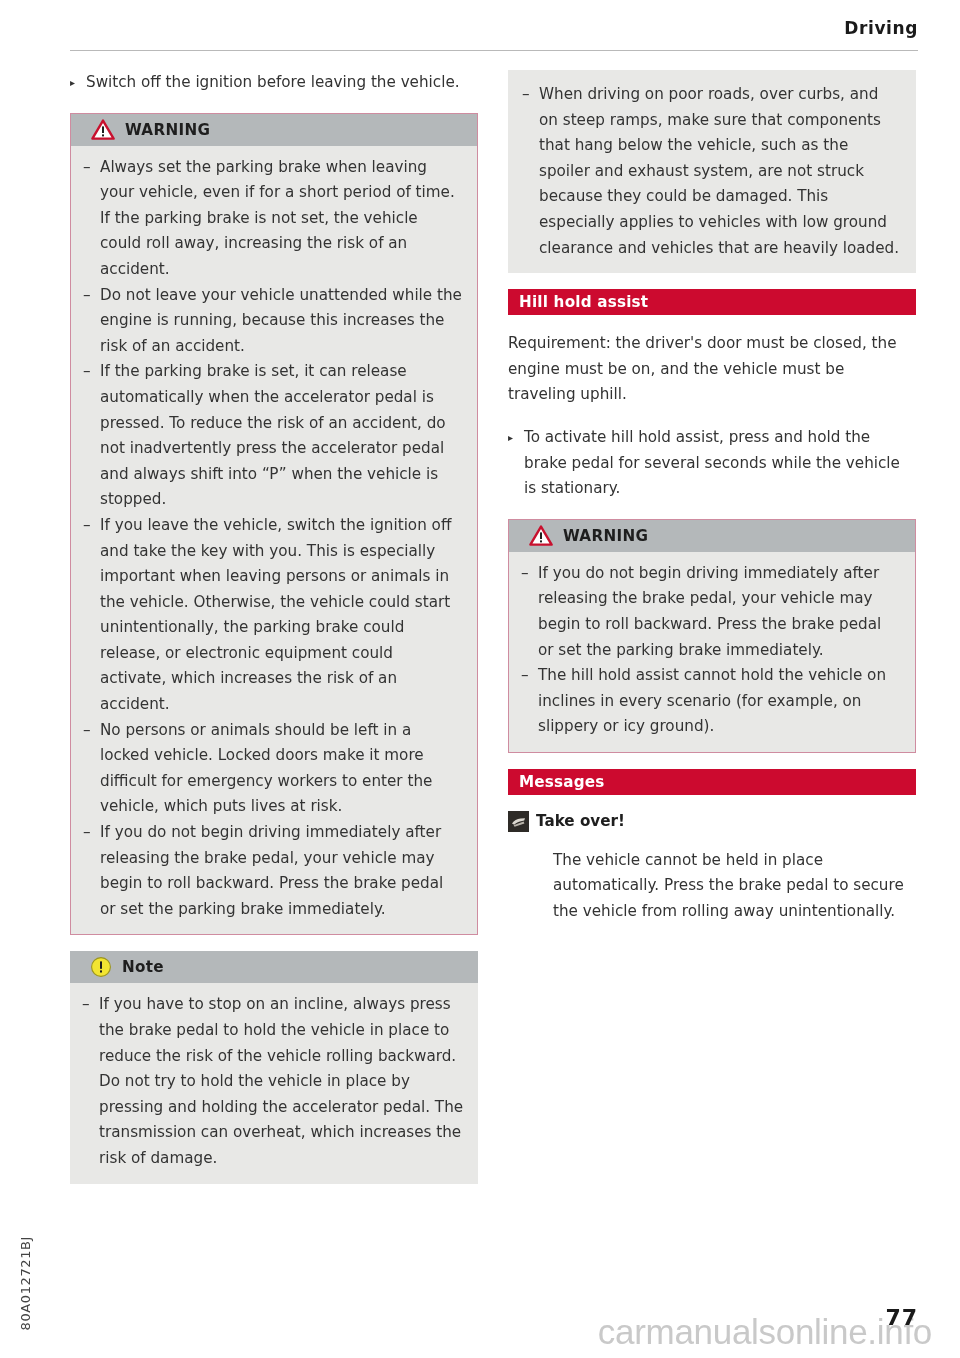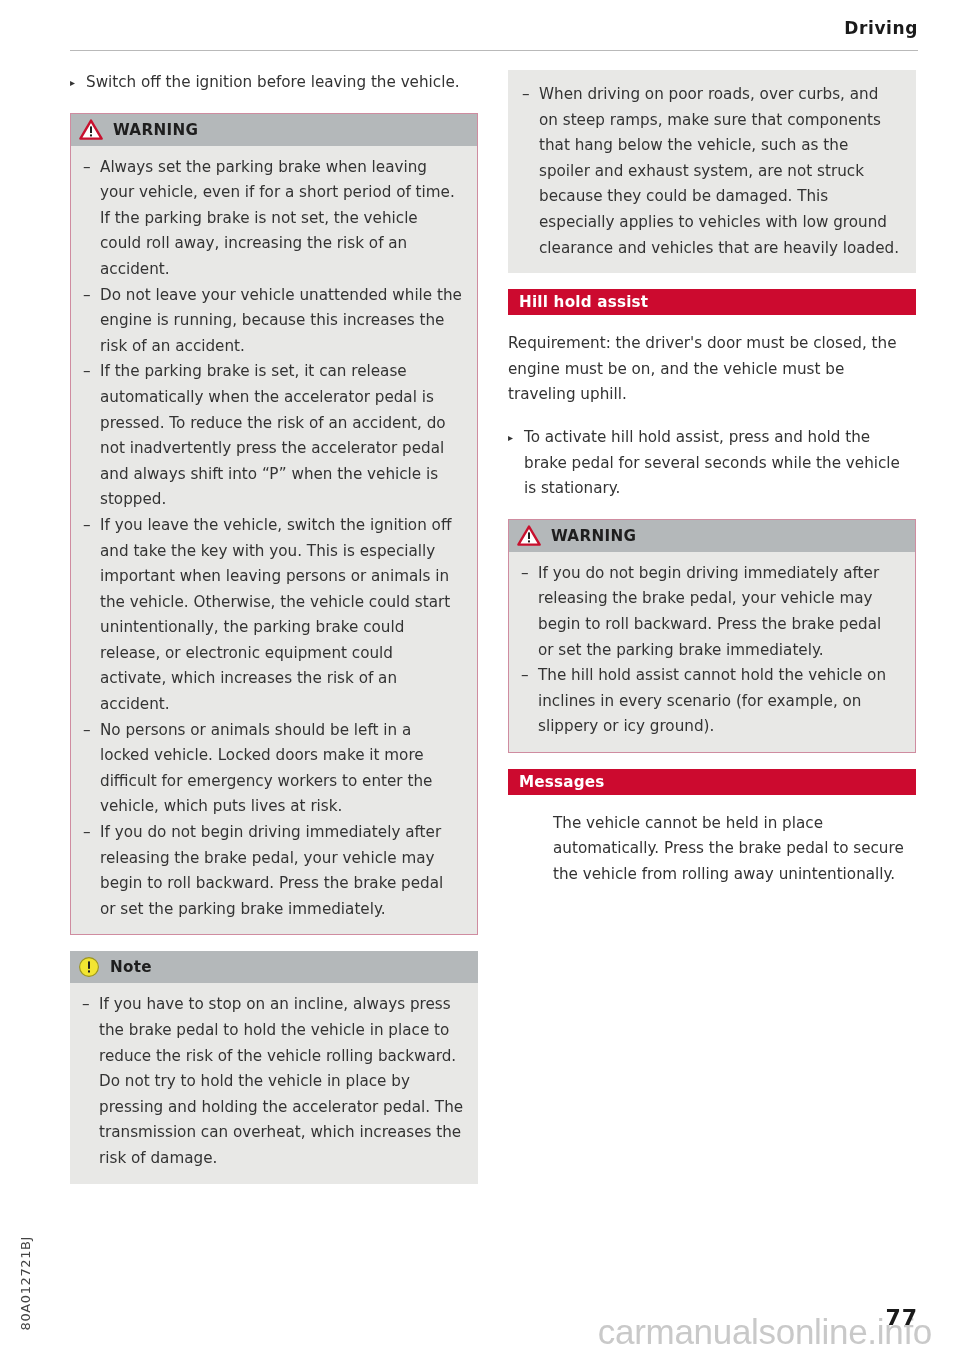--- a/index.html
+++ b/index.html
@@ -97,21 +97,21 @@
     border: none;
     padding: 12px 14px 12px 14px;
   }
 
   .callout-head {
     display: flex;
     align-items: center;
     gap: 10px;
     background: #b4b8ba;
     height: 32px;
-    padding: 0 8px;
+    padding: 0 20px;
   }
   .callout-title {
     font-size: 15.2px;
     font-weight: bold;
     color: #1e1e1e;
     letter-spacing: 0.3px;
   }
   .callout-body {
     padding: 9px 14px 12px 12px;
   }
@@ -327,20 +327,28 @@
           <span class="dash-mark">–</span>
           <span>The hill hold assist cannot hold the vehicle on inclines in every scenario (for example, on slippery or icy ground).</span>
         </div>
       </div>
     </div>
 
     <div class="section-banner">
       <span class="section-banner-label">Messages</span>
     </div>
 
+    <div class="message-entry">
+      <svg class="icon-takeover" viewBox="0 0 21 21">
+        <rect x="0" y="0" width="21" height="21" fill="#2e2b27"></rect>
+        <path d="M4 12.5 C6 9.6 9 7.6 12.6 7.4 L17 7.2 L16.2 9.6 L13 10.2 C10.4 10.8 8 12 6.2 13.8 Z" fill="#dcd8d0"></path>
+        <path d="M5.6 14.2 L15.6 10.6 L16.4 12.4 L6.6 15.8 Z" fill="#b9b4ab"></path>
+      </svg>
+      <span class="message-label">Take over!</span>
+    </div>
 
     <p class="body-text">The vehicle cannot be held in place automatically. Press the brake pedal to secure the vehicle from rolling away unintentionally.</p>
 
   </div>
 
   <div class="margin-code">80A012721BJ</div>
   <div class="watermark">carmanualsonline.info</div>
   <div class="page-number">77</div>
 
 </div>

